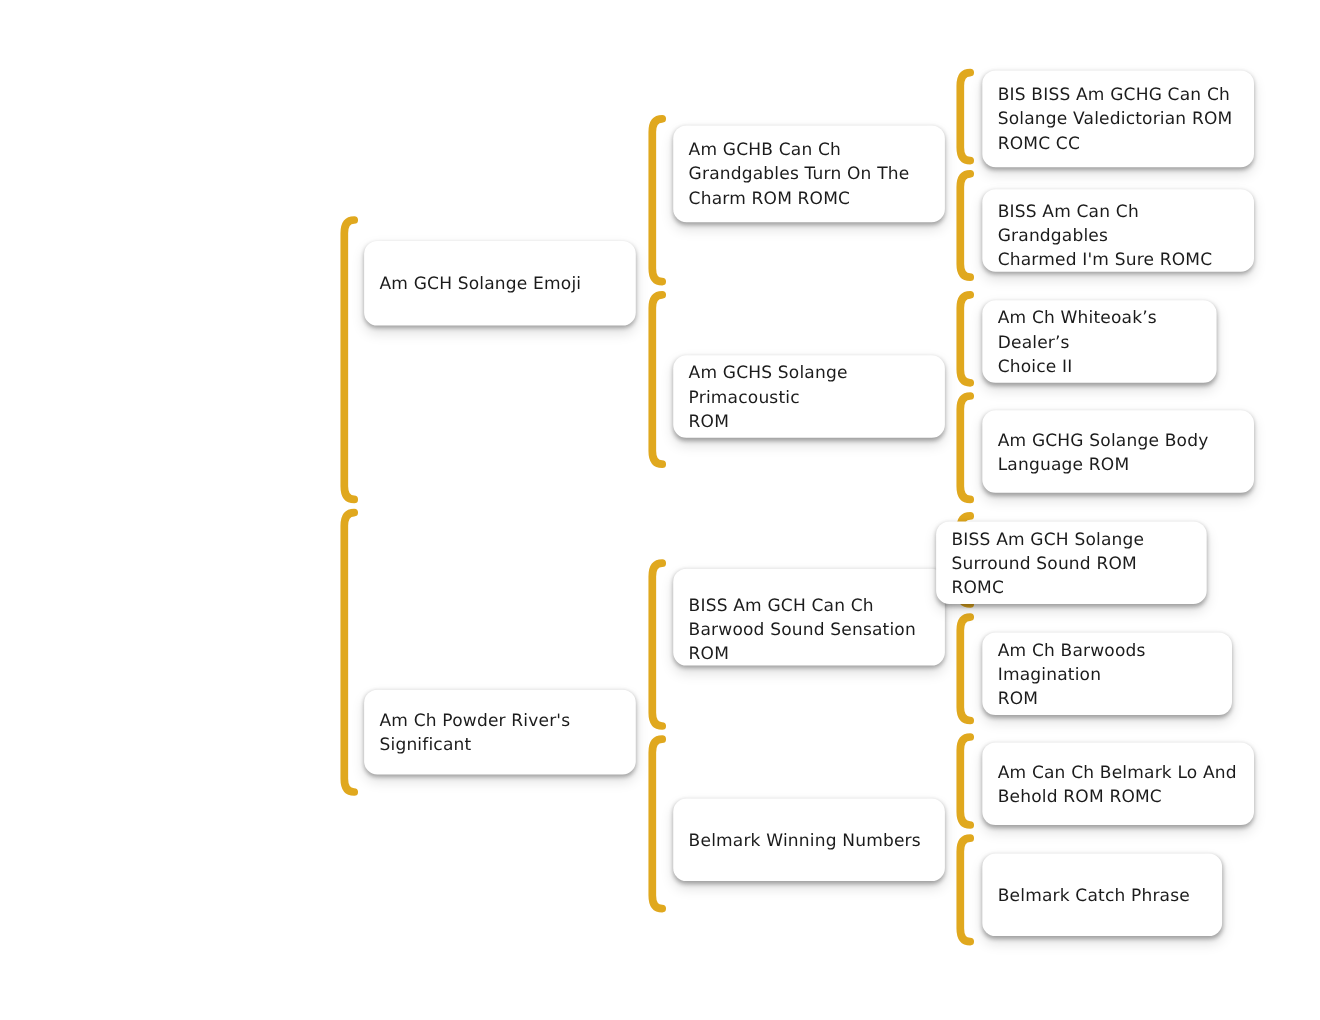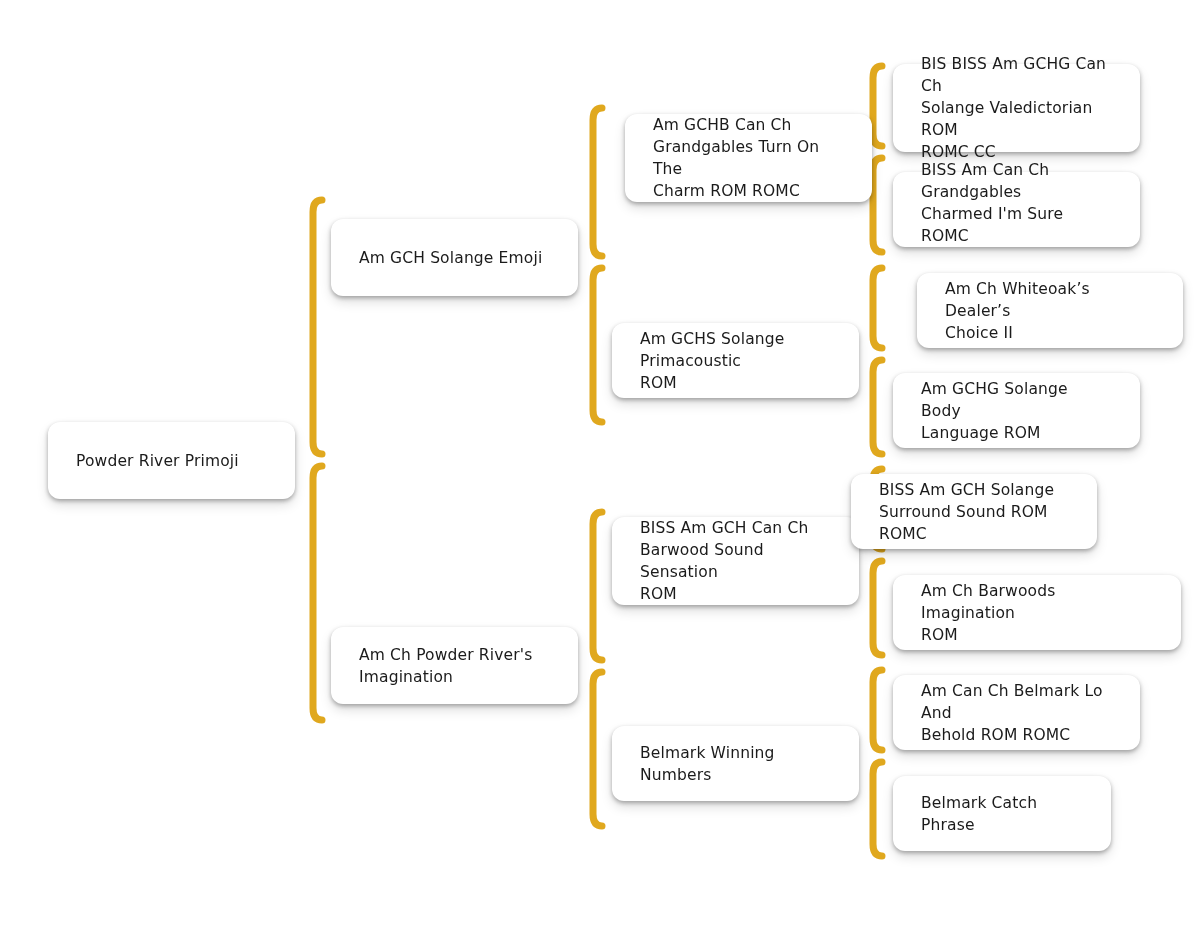--- a/index.html
+++ b/index.html
@@ -18,21 +18,21 @@
 
   
   .node {
     position: absolute;
     box-sizing: border-box;
     background: #ffffff;
     border-radius: 12px;
     box-shadow: 0 2px 4px rgba(0,0,0,0.30), 0 6px 12px rgba(0,0,0,0.13);
     display: flex;
     align-items: center;
-    padding: 0 28px;
+    padding: 0 14px;
   }
   .node .label {
     font-size: 15.5px;
     line-height: 1.42;
     color: #1b1b1b;
     letter-spacing: 0.01em;
     white-space: pre-line;
   }
 
   
@@ -92,81 +92,78 @@
     </svg>
   </div>
 
   <div class="brace" style="left:866px; top:666px; width:22px; height:194px;">
     <svg width="22" height="194" viewBox="0 0 22 194">
       <path d="M16 4 Q7 4 7 16 L7 72 Q7 84 16 84" fill="none" stroke="#e0a81e" stroke-width="7" stroke-linecap="round"></path>
       <path d="M16 96 Q7 96 7 108 L7 178 Q7 190 16 190" fill="none" stroke="#e0a81e" stroke-width="7" stroke-linecap="round"></path>
     </svg>
   </div>
 
-  <div class="node" style="left:48px; top:422px; width:247px; height:77px;">
-    <span class="label">Powder River Primoji</span>
-  </div>
 
   <div class="node" style="left:331px; top:219px; width:247px; height:77px;">
     <span class="label">Am GCH Solange Emoji</span>
   </div>
 
   <div class="node" style="left:331px; top:627px; width:247px; height:77px;">
     <span class="label">Am Ch Powder River's
-Imagination</span>
+Significant</span>
   </div>
 
-  <div class="node" style="left:612px; top:114px; width:247px; height:88px;margin-left:13px;">
+  <div class="node" style="left:612px; top:114px; width:247px; height:88px;">
     <span class="label">Am GCHB Can Ch
 Grandgables Turn On The
 Charm ROM ROMC</span>
   </div>
 
   <div class="node" style="left:612px; top:323px; width:247px; height:75px;">
     <span class="label">Am GCHS Solange Primacoustic
 ROM</span>
   </div>
 
-  <div class="node" style="left:612px; top:517px; width:247px; height:88px;">
+  <div class="node" style="left:612px; top:517px; width:247px; height:88px;align-items:flex-end;">
     <span class="label">BISS Am GCH Can Ch
 Barwood Sound Sensation
 ROM</span>
   </div>
 
   <div class="node" style="left:612px; top:726px; width:247px; height:75px;">
     <span class="label">Belmark Winning Numbers</span>
   </div>
 
   <div class="node" style="left:893px; top:64px; width:247px; height:88px;">
     <span class="label">BIS BISS Am GCHG Can Ch
 Solange Valedictorian ROM
 ROMC CC</span>
   </div>
 
   <div class="node" style="left:893px; top:172px; width:247px; height:75px;align-items:flex-end;">
     <span class="label">BISS Am Can Ch Grandgables
 Charmed I'm Sure ROMC</span>
   </div>
 
-  <div class="node" style="left:893px; top:273px; width:266px; height:75px;margin-left:24px;">
+  <div class="node" style="left:893px; top:273px; width:213px; height:75px;">
     <span class="label">Am Ch Whiteoak’s Dealer’s
 Choice II</span>
   </div>
 
   <div class="node" style="left:893px; top:373px; width:247px; height:75px;">
     <span class="label">Am GCHG Solange Body
 Language ROM</span>
   </div>
 
   <div class="node" style="left:851px; top:474px; width:246px; height:75px;">
     <span class="label">BISS Am GCH Solange
 Surround Sound ROM ROMC</span>
   </div>
 
-  <div class="node" style="left:893px; top:575px; width:288px; height:75px;">
+  <div class="node" style="left:893px; top:575px; width:227px; height:75px;">
     <span class="label">Am Ch Barwoods Imagination
 ROM</span>
   </div>
 
   <div class="node" style="left:893px; top:675px; width:247px; height:75px;">
     <span class="label">Am Can Ch Belmark Lo And
 Behold ROM ROMC</span>
   </div>
 
   <div class="node" style="left:893px; top:776px; width:218px; height:75px;">

